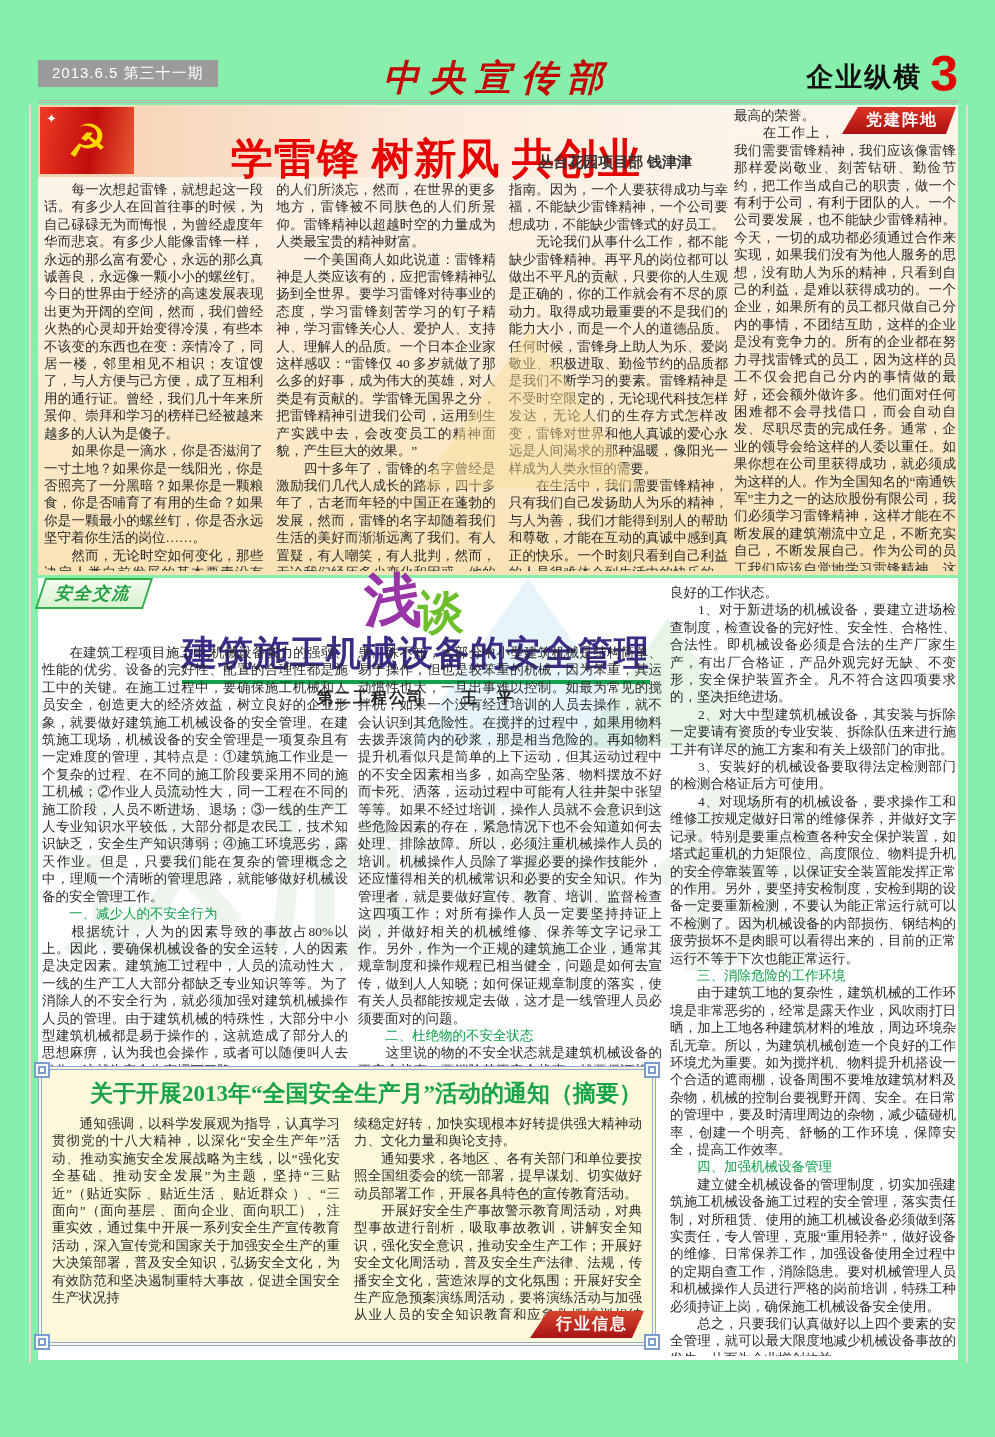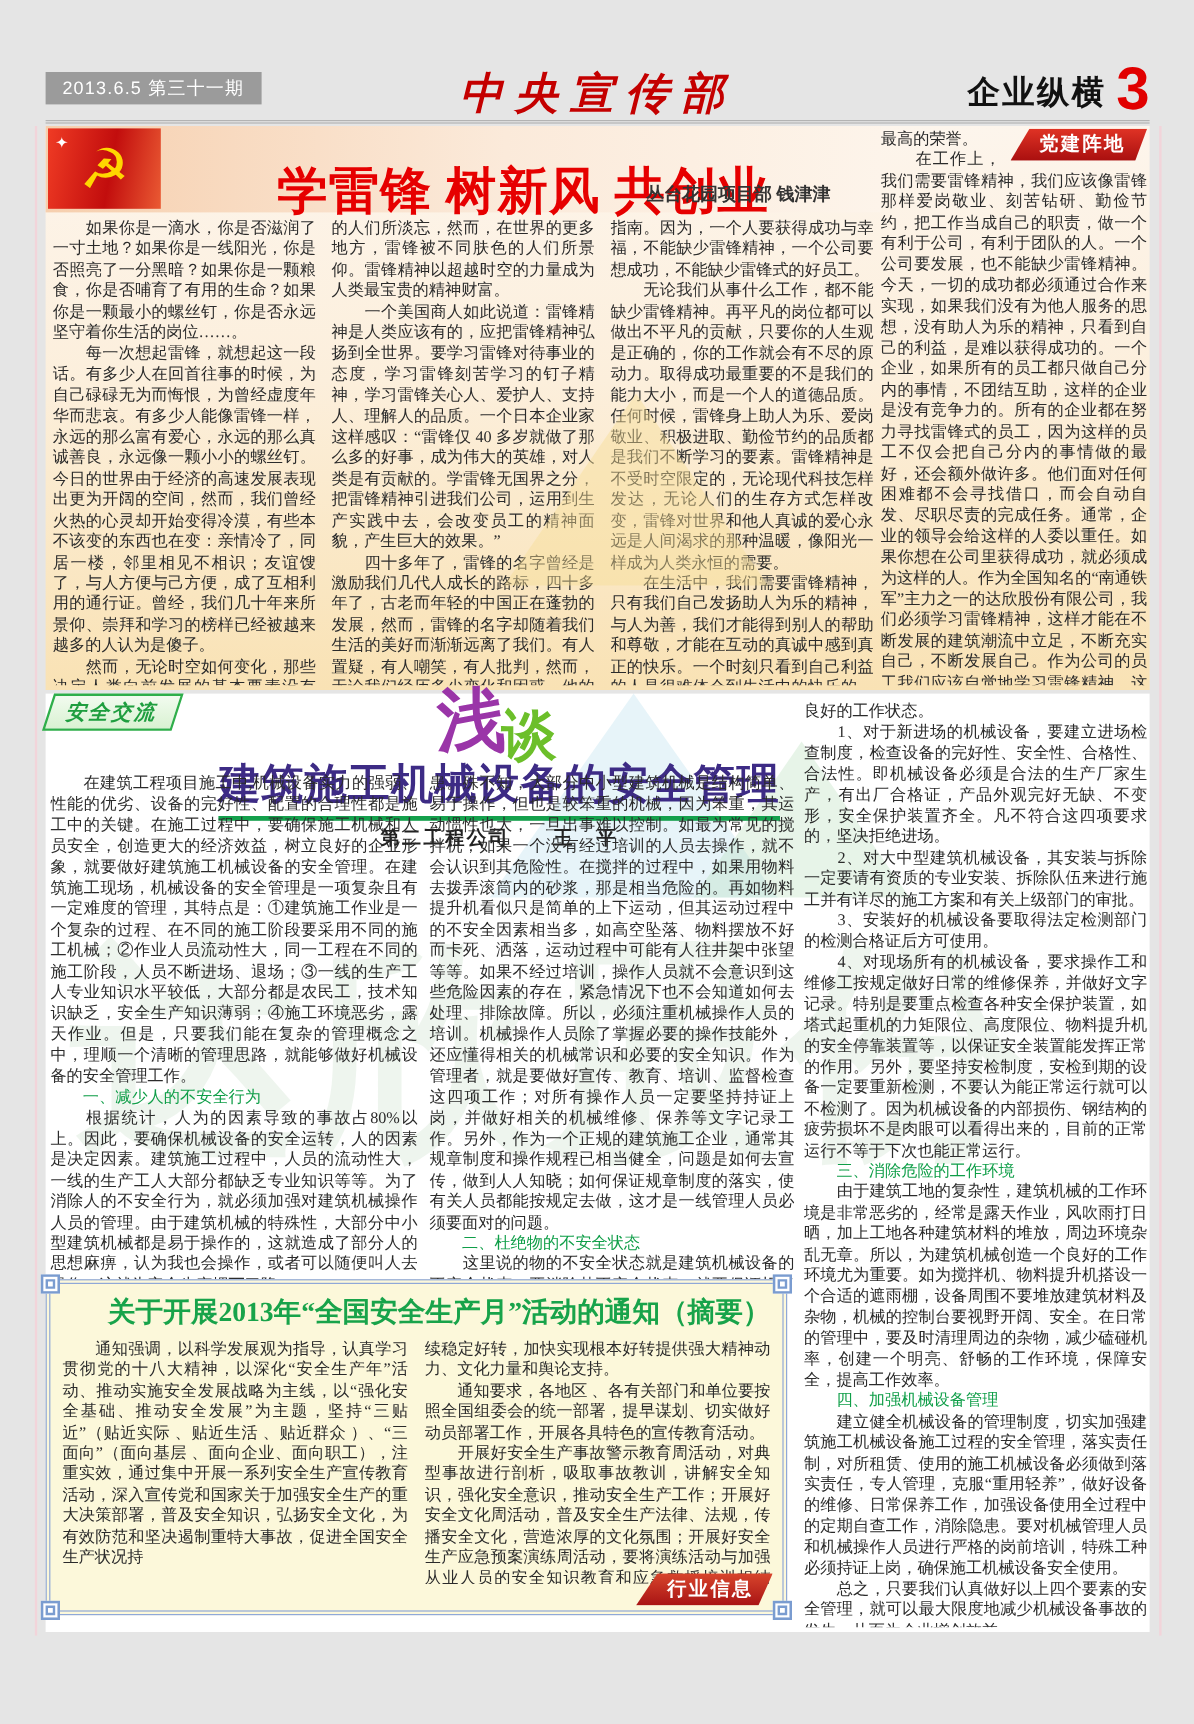--- a/index.html
+++ b/index.html
@@ -1,16 +1,16 @@
 <!DOCTYPE html>
 <html><head>
 <meta charset="utf-8">
 <style>
   html,body{margin:0;padding:0;background:#fff;}
-  .page{position:relative;width:995px;height:1437px;background:#e5e5e5;overflow:hidden;
+  .page{position:relative;width:995px;height:1437px;background:#86efac;overflow:hidden;
         font-family:"Liberation Serif","DejaVu Serif",serif;color:#2b2b2b;}
   .edge{position:absolute;top:105px;height:1258px;width:2px;background:#f2d4da;}
   .edge.l{left:29px}.edge.r{right:27px}
 
   
   .header{position:absolute;left:38px;top:52px;width:920px;height:48px;border-bottom:3px double #b3b3b3;}
   .issue-box{position:absolute;left:0;top:8px;background:#9b9b9b;color:#fff;padding:4px 14px;
              font-family:"Liberation Sans",sans-serif;font-size:15px;letter-spacing:1px;}
   .masthead{position:absolute;left:0;right:0;top:2px;text-align:center;color:#c40000;
             font-size:36px;font-weight:bold;font-style:italic;letter-spacing:10px;}
@@ -105,22 +105,22 @@
 
   <div class="lf">
     <div class="lf-left">
       <div class="banner">
         <div class="flag"><span class="spark">✦</span>☭</div>
         <div class="lf-title">学雷锋  树新风  共创业</div>
         <div class="lf-byline">丛台花园项目部  钱津津</div>
       </div>
       <div class="lf-cols">
         <div class="col">
+            <p class="para">　　每一次想起雷锋，就想起这一段话。有多少人在回首往事的时候，为自己碌碌无为而悔恨，为曾经虚度年华而悲哀。有多少人能像雷锋一样，永远的那么富有爱心，永远的那么真诚善良，永远像一颗小小的螺丝钉。今日的世界由于经济的高速发展表现出更为开阔的空间，然而，我们曾经火热的心灵却开始变得冷漠，有些本不该变的东西也在变：亲情冷了，同居一楼，邻里相见不相识；友谊馊了，与人方便与己方便，成了互相利用的通行证。曾经，我们几十年来所景仰、崇拜和学习的榜样已经被越来越多的人认为是傻子。</p>
             <p class="para">　　如果你是一滴水，你是否滋润了一寸土地？如果你是一线阳光，你是否照亮了一分黑暗？如果你是一颗粮食，你是否哺育了有用的生命？如果你是一颗最小的螺丝钉，你是否永远坚守着你生活的岗位……。</p>
-            <p class="para">　　每一次想起雷锋，就想起这一段话。有多少人在回首往事的时候，为自己碌碌无为而悔恨，为曾经虚度年华而悲哀。有多少人能像雷锋一样，永远的那么富有爱心，永远的那么真诚善良，永远像一颗小小的螺丝钉。今日的世界由于经济的高速发展表现出更为开阔的空间，然而，我们曾经火热的心灵却开始变得冷漠，有些本不该变的东西也在变：亲情冷了，同居一楼，邻里相见不相识；友谊馊了，与人方便与己方便，成了互相利用的通行证。曾经，我们几十年来所景仰、崇拜和学习的榜样已经被越来越多的人认为是傻子。</p>
             <p class="para">　　然而，无论时空如何变化，那些决定人类向前发展的基本要素没有变，那些人类任何时候都在追求的美好事物没有变。尽管在我们的身边，雷锋精神被越来越多</p>
           </div>
         <div class="col">
             <p class="para">的人们所淡忘，然而，在世界的更多地方，雷锋被不同肤色的人们所景仰。雷锋精神以超越时空的力量成为人类最宝贵的精神财富。</p>
             <p class="para">　　一个美国商人如此说道：雷锋精神是人类应该有的，应把雷锋精神弘扬到全世界。要学习雷锋对待事业的态度，学习雷锋刻苦学习的钉子精神，学习雷锋关心人、爱护人、支持人、理解人的品质。一个日本企业家这样感叹：“雷锋仅 40 多岁就做了那么多的好事，成为伟大的英雄，对人类是有贡献的。学雷锋无国界之分，把雷锋精神引进我们公司，运用到生产实践中去，会改变员工的精神面貌，产生巨大的效果。”</p>
             <p class="para">　　四十多年了，雷锋的名字曾经是激励我们几代人成长的路标，四十多年了，古老而年轻的中国正在蓬勃的发展，然而，雷锋的名字却随着我们生活的美好而渐渐远离了我们。有人置疑，有人嘲笑，有人批判，然而，无论我们经历多少变化和困惑，他的名字应该永远刻在我们的心头，他的精神应该是我们工作和生活中永远的</p>
           </div>
         <div class="col">
             <p class="para">指南。因为，一个人要获得成功与幸福，不能缺少雷锋精神，一个公司要想成功，不能缺少雷锋式的好员工。</p>
             <p class="para">　　无论我们从事什么工作，都不能缺少雷锋精神。再平凡的岗位都可以做出不平凡的贡献，只要你的人生观是正确的，你的工作就会有不尽的原动力。取得成功最重要的不是我们的能力大小，而是一个人的道德品质。任何时候，雷锋身上助人为乐、爱岗敬业、积极进取、勤俭节约的品质都是我们不断学习的要素。雷锋精神是不受时空限定的，无论现代科技怎样发达，无论人们的生存方式怎样改变，雷锋对世界和他人真诚的爱心永远是人间渴求的那种温暖，像阳光一样成为人类永恒的需要。</p>

